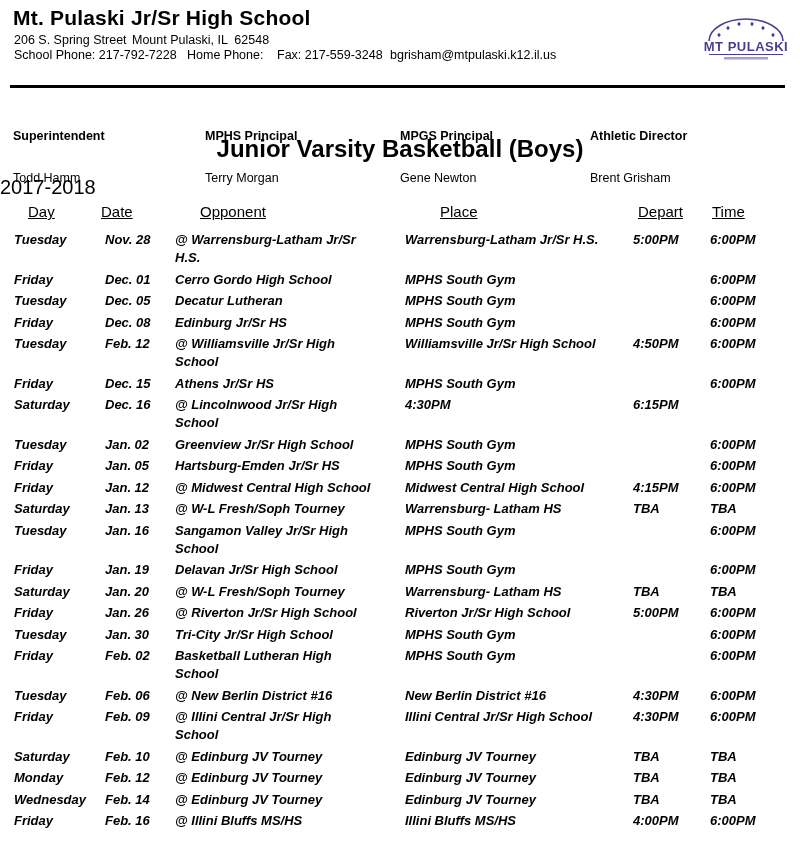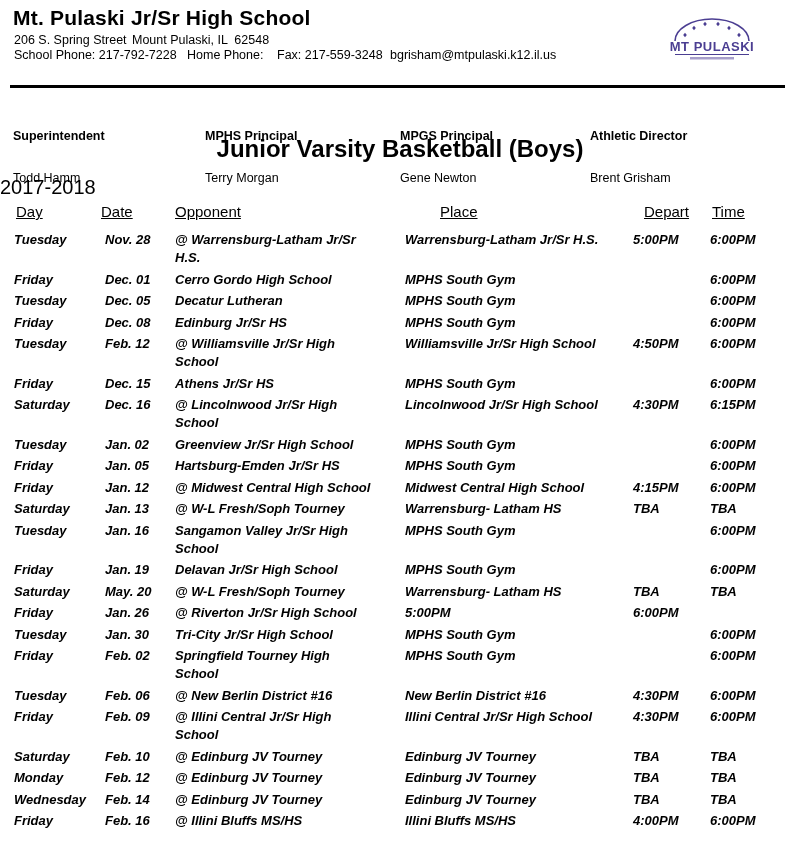--- a/index.html
+++ b/index.html
@@ -5,39 +5,39 @@
   html,body{margin:0;padding:0;background:#fff;}
   .page{
     position:relative;width:800px;height:831px;background:#ffffff;
     font-family:"Liberation Sans",sans-serif;color:#000;overflow:hidden;
   }
   
   .school-name{position:absolute;left:13px;top:6px;font-size:21px;font-weight:bold;letter-spacing:.2px;}
   .addr-seg,.contact-seg{position:absolute;font-size:12.5px;white-space:pre;}
   .addr-1{left:14px;top:33px}.addr-2{left:132px;top:33px}
   .c-1{left:14px;top:48px}.c-2{left:187px;top:48px}.c-3{left:277px;top:48px}.c-4{left:390px;top:48px}
-  .logo{position:absolute;left:667px;top:11px;width:90px;height:50px;}
+  .logo{position:absolute;left:701px;top:11px;width:90px;height:50px;}
   .rule{position:absolute;left:10px;top:85px;width:775px;height:3px;background:#000;}
   
   .staff{position:absolute;top:101px;font-size:12.5px;line-height:14px;white-space:pre;}
   .staff .role{font-weight:bold;}
   .s-1{left:13px}.s-2{left:205px}.s-3{left:400px}.s-4{left:590px}
   
   .doc-title{position:absolute;top:135px;left:0;width:100%;text-align:center;font-size:24px;font-weight:bold;}
   .doc-year{position:absolute;top:176px;left:0;width:100%;text-align:left;font-size:20px;}
   
   .table{position:absolute;top:203px;left:0;width:800px;}
   .trow{display:grid;grid-template-columns:91px 70px 230px 228px 77px 1fr;padding-left:14px;align-items:start;}
   .thead{font-size:15px;line-height:17px;margin-bottom:11px;}
   .thead .hcell span{text-decoration:underline;white-space:nowrap;display:inline-block;}
-  .h-day span{margin-left:2px}
+  .h-day span{margin-left:14px}
   .h-date span{margin-left:-4px}
-  .h-opponent span{}
+  .h-opponent span{margin-left:25px}
   .h-place span{margin-left:35px}
-  .h-depart span{margin-left:11px}
+  .h-depart span{margin-left:5px}
   .h-time span{margin-left:2px}
   .tbody .trow{font-size:13px;font-weight:bold;line-height:18px;margin-bottom:3.5px;font-style:italic;}
   .cell{white-space:pre;}
 </style>
 </head>
 <body>
 
 <div class="page">
 
   <div class="school-name">Mt. Pulaski Jr/Sr High School</div>
@@ -150,21 +150,20 @@
           <div class="cell">MPHS South Gym</div>
           <div class="cell"></div>
           <div class="cell">6:00PM</div>
         </div>
 
         <div class="trow">
           <div class="cell">Saturday</div>
           <div class="cell">Dec. 16</div>
           <div class="cell">@ Lincolnwood Jr/Sr High
 School</div>
-          <div class="cell">Lincolnwood Jr/Sr High School</div>
           <div class="cell">4:30PM</div>
           <div class="cell">6:15PM</div>
         </div>
 
         <div class="trow">
           <div class="cell">Tuesday</div>
           <div class="cell">Jan. 02</div>
           <div class="cell">Greenview Jr/Sr High School</div>
           <div class="cell">MPHS South Gym</div>
           <div class="cell"></div>
@@ -212,48 +211,49 @@
           <div class="cell">Friday</div>
           <div class="cell">Jan. 19</div>
           <div class="cell">Delavan Jr/Sr High School</div>
           <div class="cell">MPHS South Gym</div>
           <div class="cell"></div>
           <div class="cell">6:00PM</div>
         </div>
 
         <div class="trow">
           <div class="cell">Saturday</div>
-          <div class="cell">May. 20</div>
+          <div class="cell">Jan. 20</div>
           <div class="cell">@ W-L Fresh/Soph Tourney</div>
           <div class="cell">Warrensburg- Latham HS</div>
           <div class="cell">TBA</div>
           <div class="cell">TBA</div>
         </div>
 
         <div class="trow">
           <div class="cell">Friday</div>
           <div class="cell">Jan. 26</div>
           <div class="cell">@ Riverton Jr/Sr High School</div>
+          <div class="cell">Riverton Jr/Sr High School</div>
           <div class="cell">5:00PM</div>
           <div class="cell">6:00PM</div>
         </div>
 
         <div class="trow">
           <div class="cell">Tuesday</div>
           <div class="cell">Jan. 30</div>
           <div class="cell">Tri-City Jr/Sr High School</div>
           <div class="cell">MPHS South Gym</div>
           <div class="cell"></div>
           <div class="cell">6:00PM</div>
         </div>
 
         <div class="trow">
           <div class="cell">Friday</div>
           <div class="cell">Feb. 02</div>
-          <div class="cell">Springfield Tourney High
+          <div class="cell">Basketball Lutheran High
 School</div>
           <div class="cell">MPHS South Gym</div>
           <div class="cell"></div>
           <div class="cell">6:00PM</div>
         </div>
 
         <div class="trow">
           <div class="cell">Tuesday</div>
           <div class="cell">Feb. 06</div>
           <div class="cell">@ New Berlin District #16</div>

